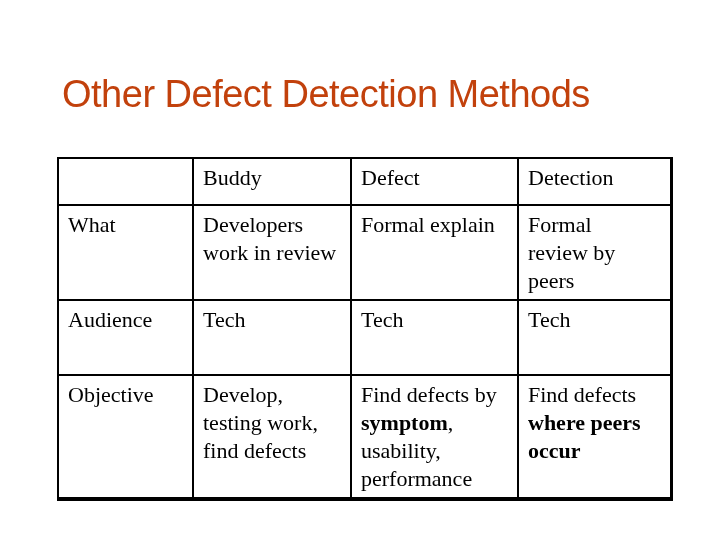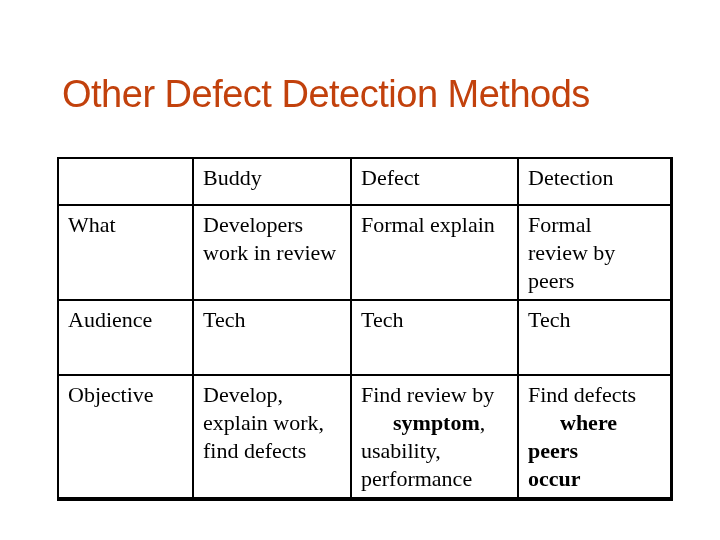--- a/index.html
+++ b/index.html
@@ -55,21 +55,21 @@
     overflow: hidden;
   }
   tr.row-header   { height: 47px; }
   tr.row-what     { height: 94px; }
   tr.row-audience { height: 75px; margin-top: 16px; }
   tr.row-objective{ height: 121px; }
   .col-label   { width: 135px; }
   .col-buddy   { width: 158px; }
   .col-testing { width: 167px; }
   .col-inspect { width: 153px; }
-  .seg-bold { font-weight: bold; margin-left: 32px; }
+  .seg-bold { font-weight: bold; }
 </style>
 </head>
 <body>
 
 <div class="slide">
 
   <div class="slide-title">Other Defect Detection Methods</div>
 
   <table class="methods-table">
     <colgroup>
@@ -96,23 +96,23 @@
       </tr>
       <tr class="row-audience">
         <td>Audience</td>
         <td><span>Tech</span></td>
         <td><span>Tech</span></td>
         <td><span>Tech</span></td>
       </tr>
       <tr class="row-objective">
         <td>Objective</td>
         <td><span>Develop,
-explain work,
+testing work,
 find defects</span></td>
-        <td><span>Find review by
+        <td><span>Find defects by
 </span><span class="seg-bold">symptom</span><span>,
 usability,
 performance</span></td>
         <td><span>Find defects
 </span><span class="seg-bold">where peers
 occur</span></td>
       </tr>
     </tbody>
   </table>
 

